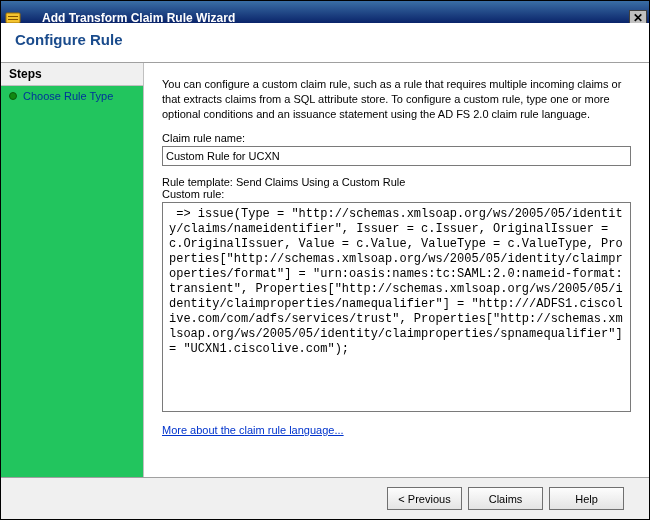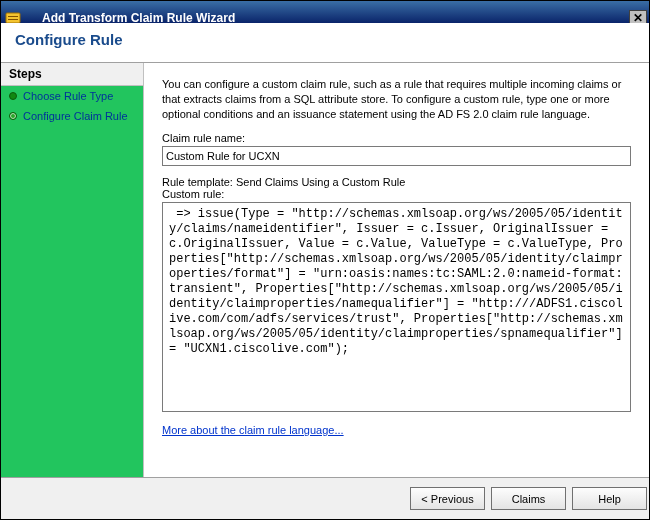--- a/index.html
+++ b/index.html
@@ -118,21 +118,21 @@
     margin-top: 12px;
     display: inline-block;
     cursor: pointer;
   }
   .footer {
     height: 42px;
     border-top: 1px solid #a0a0a0;
     display: flex;
     align-items: center;
     justify-content: flex-end;
-    padding-right: 2px;
+    padding-right: 25px;
     gap: 6px;
     background: #f0f0f0;
   }
   .btn {
     min-width: 75px;
     height: 23px;
     border: 1px solid #707070;
     background: linear-gradient(#fdfdfd, #e4e4e4);
     font-size: 11px;
     cursor: pointer;
@@ -165,24 +165,20 @@
   </div>
 
   <div class="body">
 
     <div class="sidebar">
       <div class="sidebar-header">Steps</div>
       <div class="step">
         <span class="bullet done"></span>
         <span>Choose Rule Type</span>
       </div>
-      <div class="step">
-        <span class="bullet active"></span>
-        <span>Configure Claim Rule</span>
-      </div>
     </div>
 
     <div class="main">
       <div class="intro">You can configure a custom claim rule, such as a rule that requires multiple incoming claims or that extracts claims from a SQL attribute store. To configure a custom rule, type one or more optional conditions and an issuance statement using the AD FS 2.0 claim rule language.</div>
 
       <div class="field-label">Claim rule name:</div>
       <input class="text-input" type="text" value="Custom Rule for UCXN" style="">
 
       <div class="rule-template">Rule template: Send Claims Using a Custom Rule</div>
 

